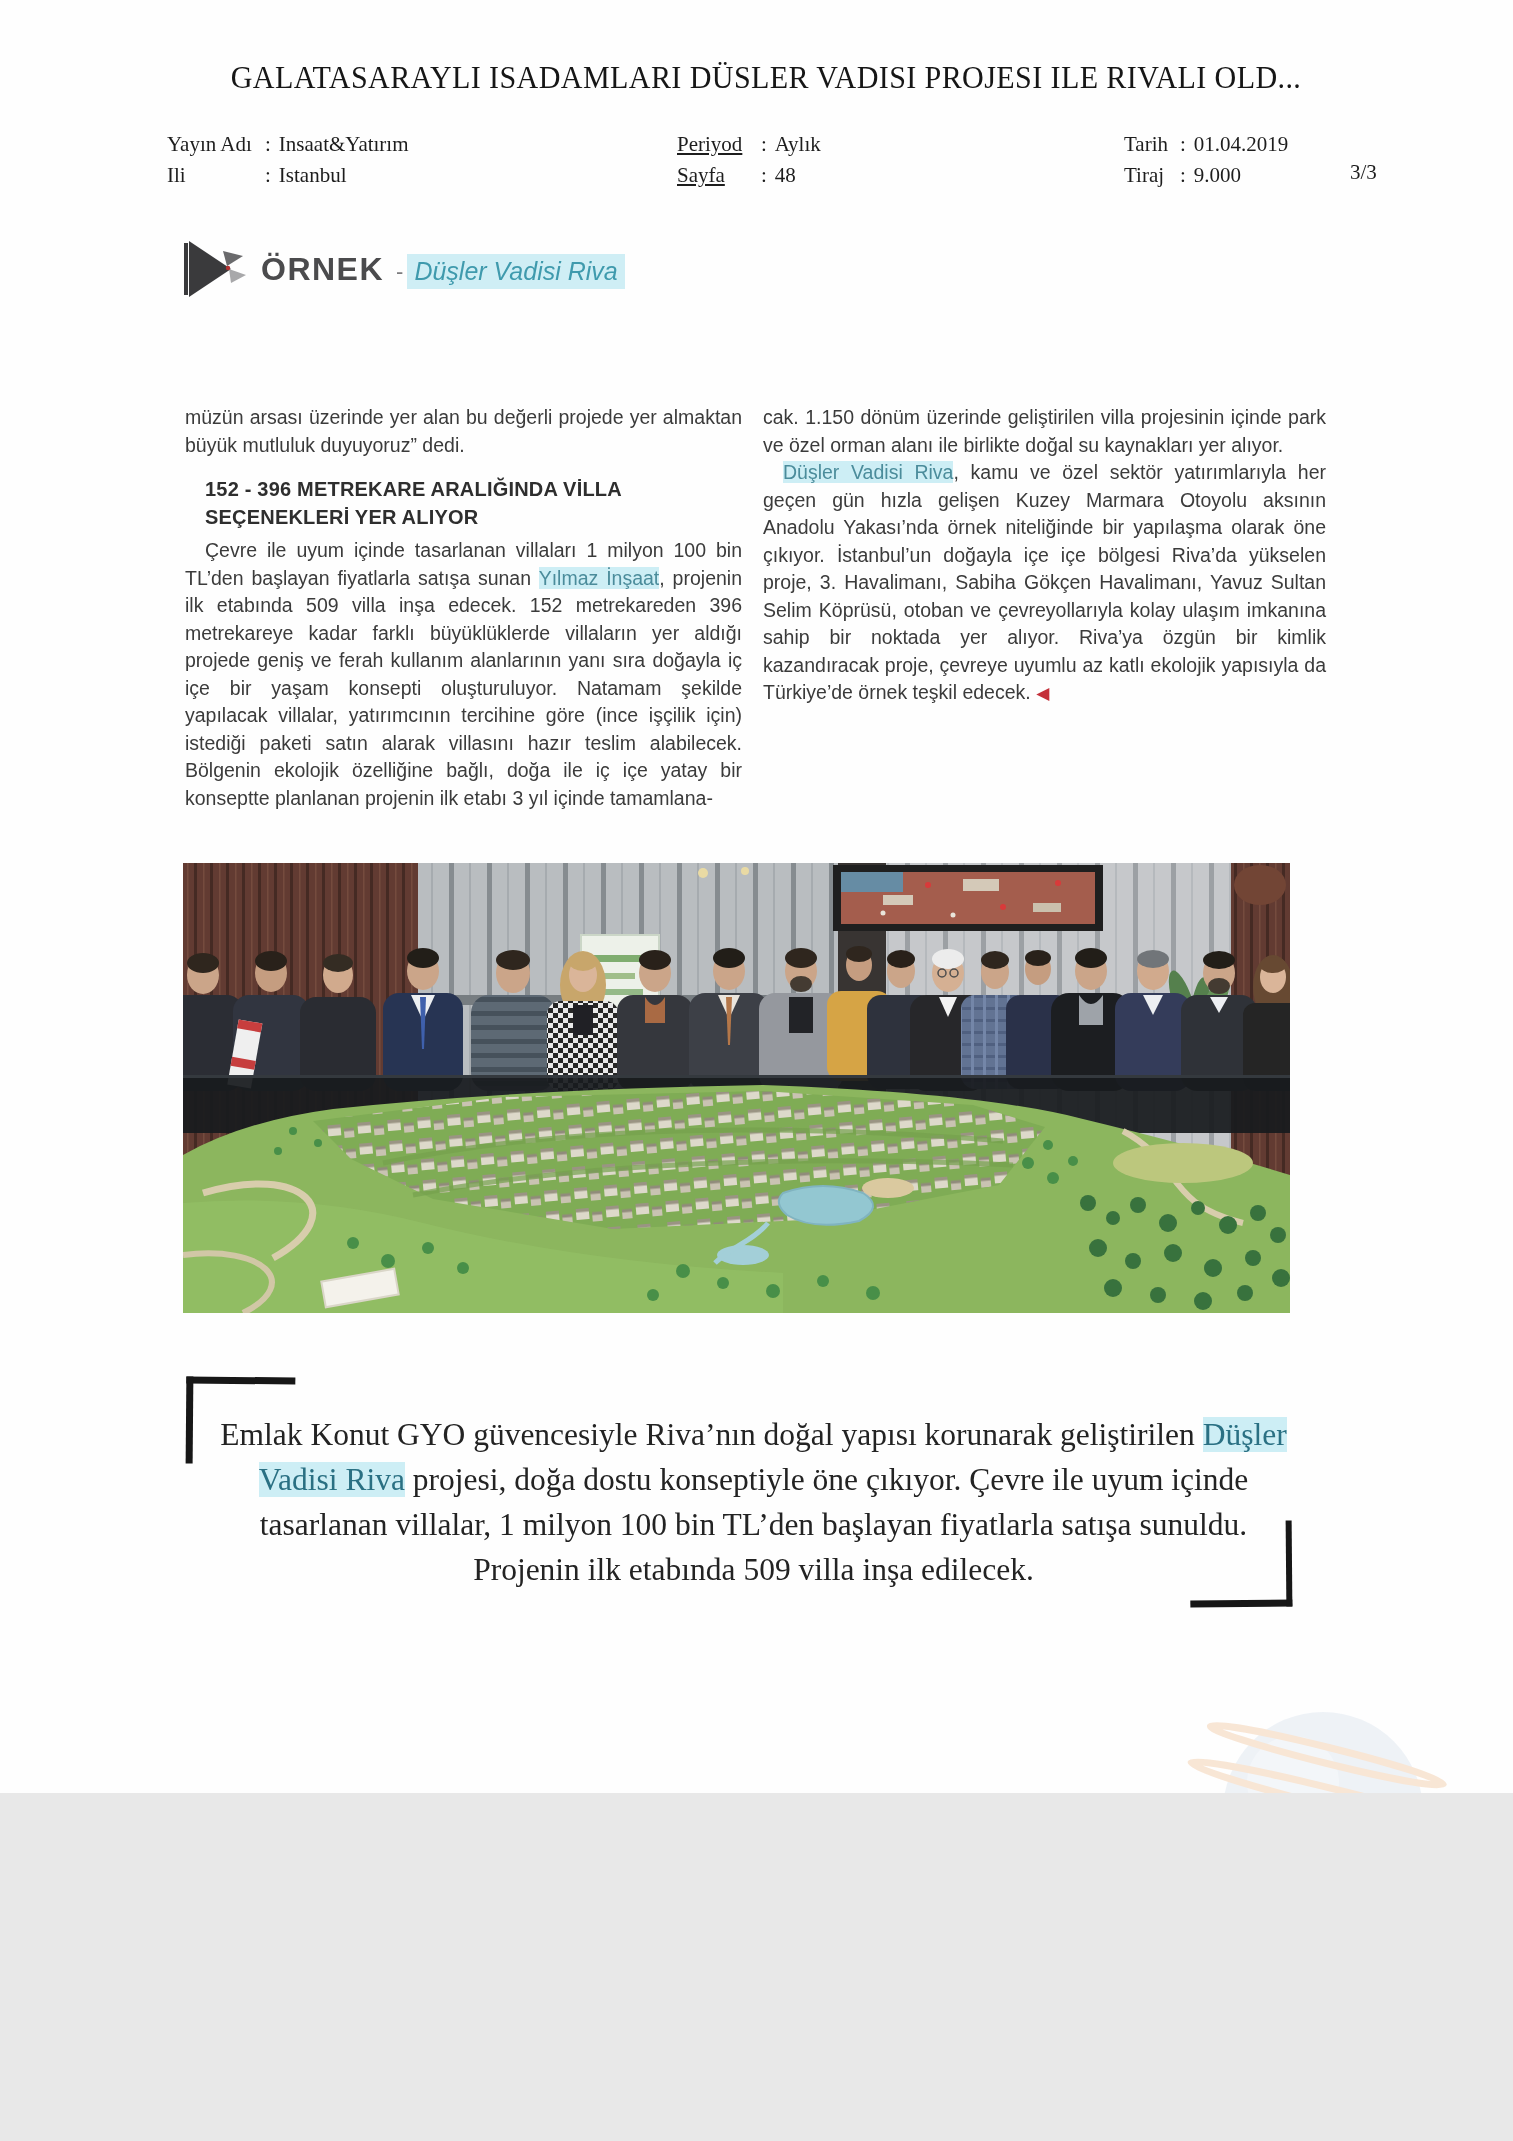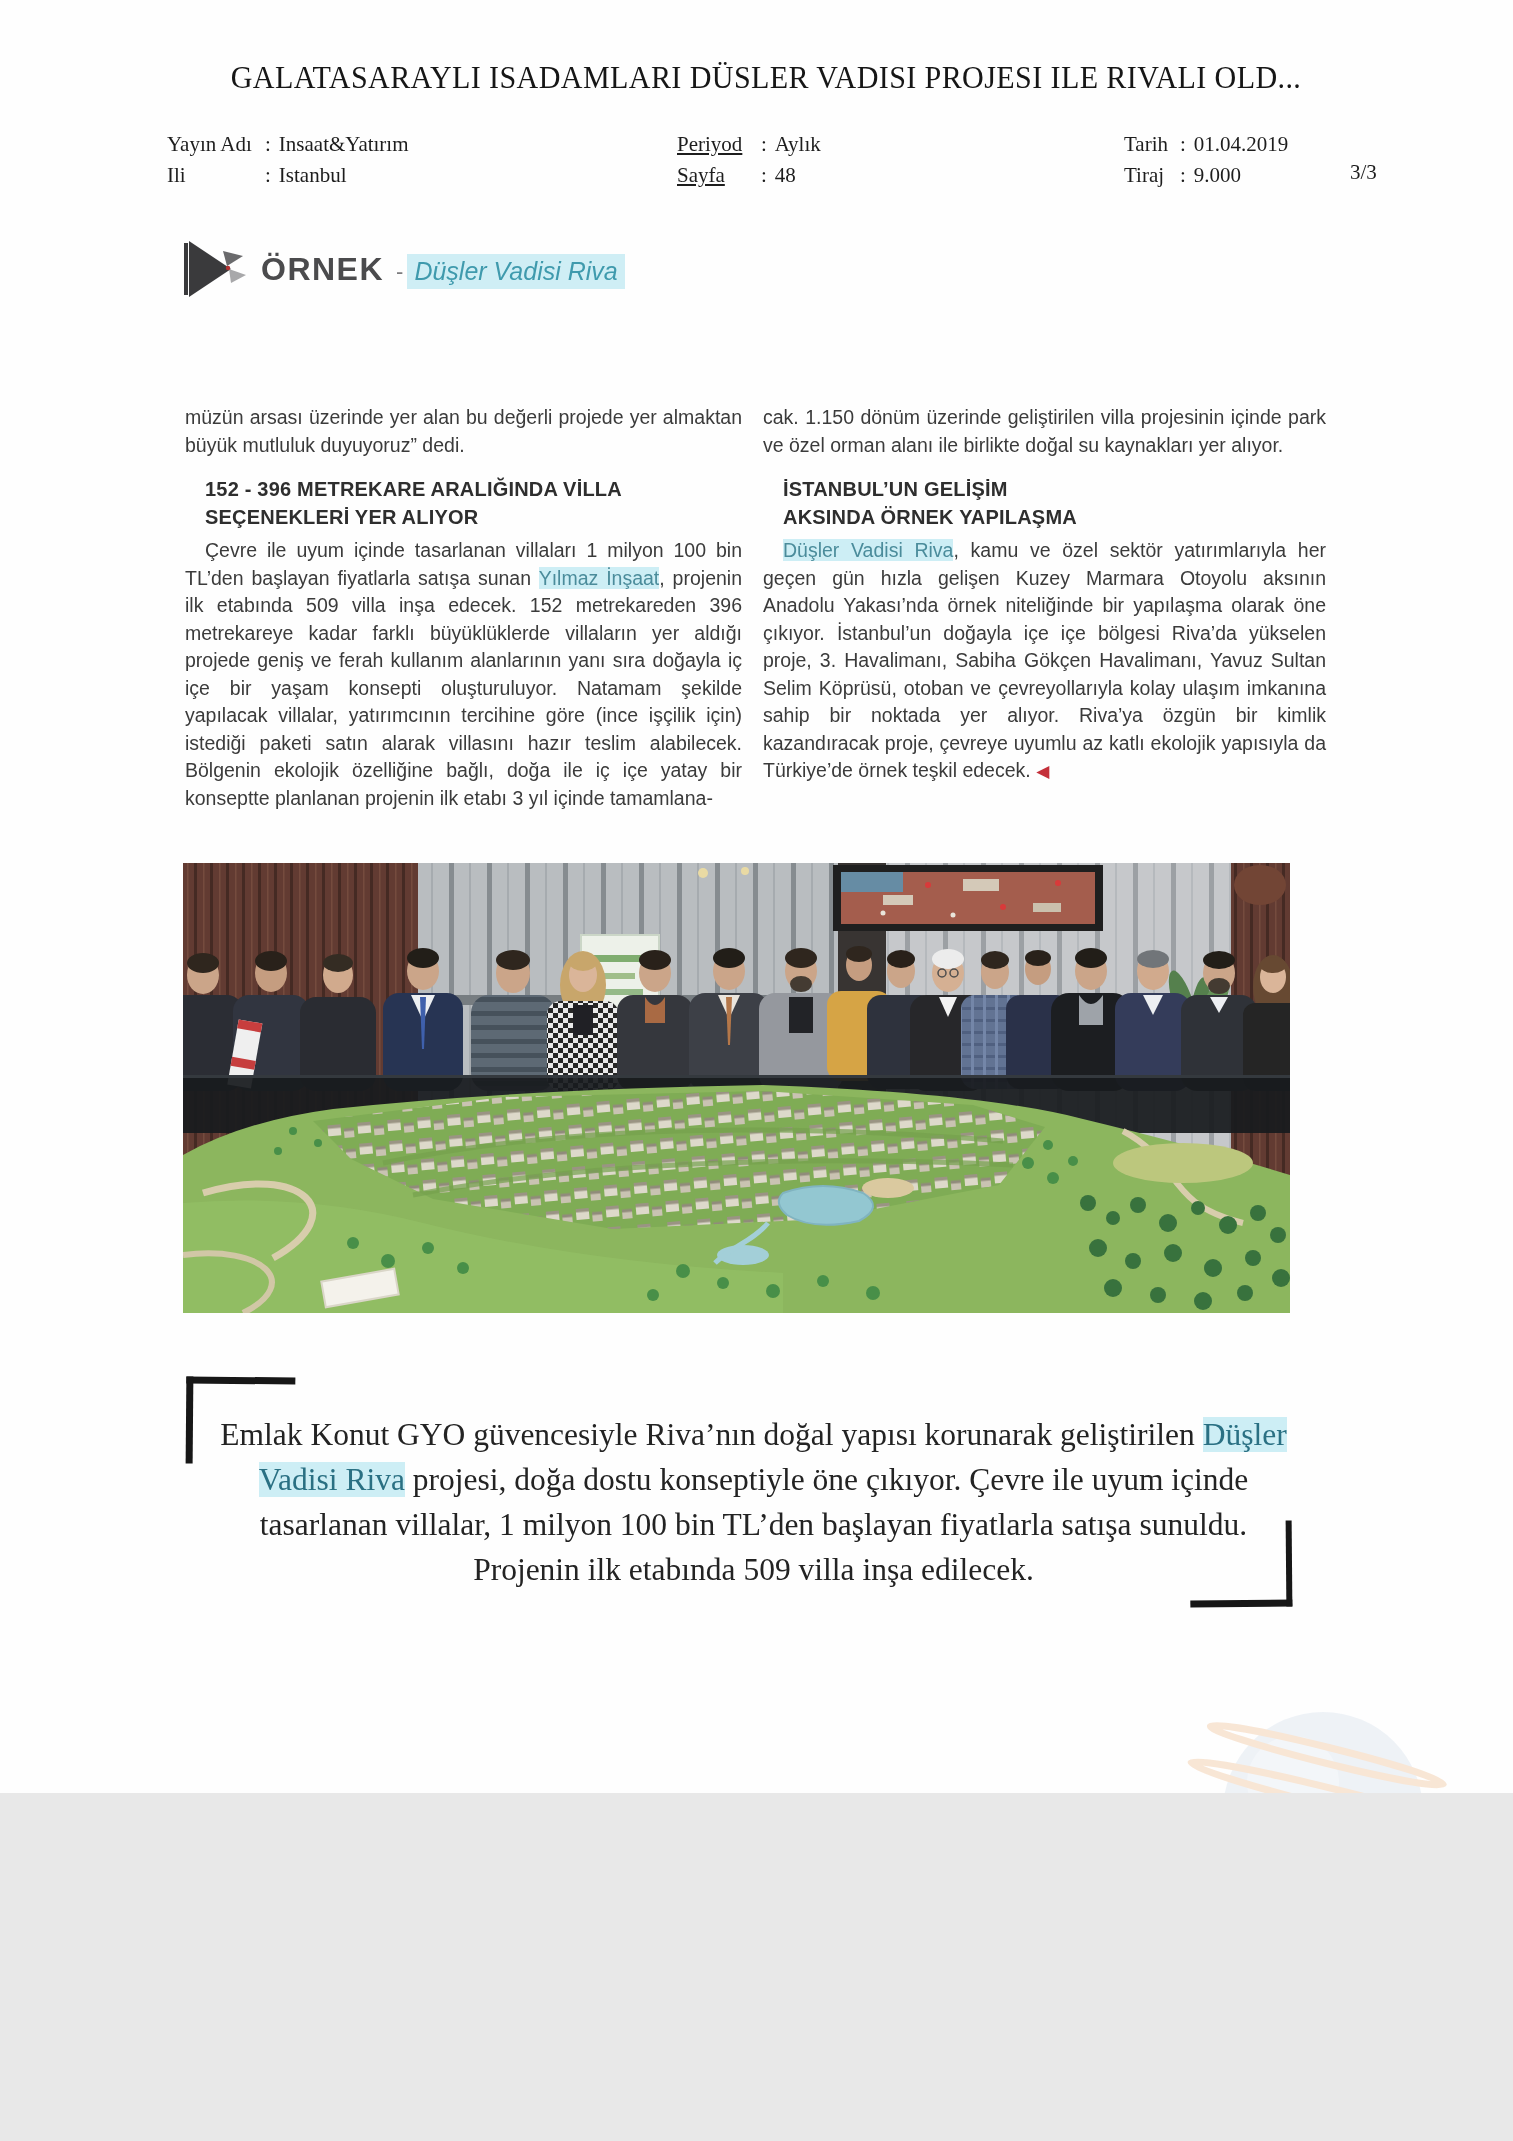--- a/index.html
+++ b/index.html
@@ -115,22 +115,20 @@
   </div>
 
   <div class="col col1">
       <div class="blk-p"><span>müzün arsası üzerinde yer alan bu değerli projede yer almaktan büyük mutluluk duyuyoruz” dedi.</span></div>
       <div class="blk-h"><span>152 - 396 METREKARE ARALIĞINDA VİLLA
 SEÇENEKLERİ YER ALIYOR</span></div>
       <div class="blk-p indent"><span>Çevre ile uyum içinde tasarlanan villaları 1 milyon 100 bin TL’den başlayan fiyatlarla satışa sunan </span><span class="hl">Yılmaz İnşaat</span><span>, projenin ilk etabında 509 villa inşa edecek. 152 metrekareden 396 metrekareye kadar farklı büyüklüklerde villaların yer aldığı projede geniş ve ferah kullanım alanlarının yanı sıra doğayla iç içe bir yaşam konsepti oluşturuluyor. Natamam şekilde yapılacak villalar, yatırımcının tercihine göre (ince işçilik için) istediği paketi satın alarak villasını hazır teslim alabilecek. Bölgenin ekolojik özelliğine bağlı, doğa ile iç içe yatay bir konseptte planlanan projenin ilk etabı 3 yıl içinde tamamlana-</span></div>
     </div>
   <div class="col col2">
       <div class="blk-p"><span>cak. 1.150 dönüm üzerinde geliştirilen villa projesinin içinde park ve özel orman alanı ile birlikte doğal su kaynakları yer alıyor.</span></div>
-      <div class="blk-h"><span>İSTANBUL’UN GELİŞİM
-AKSINDA ÖRNEK YAPILAŞMA</span></div>
       <div class="blk-p indent"><span class="hl">Düşler Vadisi Riva</span><span>, kamu ve özel sektör yatırımlarıyla her geçen gün hızla gelişen Kuzey Marmara Otoyolu aksının Anadolu Yakası’nda örnek niteliğinde bir yapılaşma olarak öne çıkıyor. İstanbul’un doğayla içe içe bölgesi Riva’da yükselen proje, 3. Havalimanı, Sabiha Gökçen Havalimanı, Yavuz Sultan Selim Köprüsü, otoban ve çevreyollarıyla kolay ulaşım imkanına sahip bir noktada yer alıyor. Riva’ya özgün bir kimlik kazandıracak proje, çevreye uyumlu az katlı ekolojik yapısıyla da Türkiye’de örnek teşkil edecek. </span><span class="endmark">◀</span></div>
     </div>
 
   <div class="photo-frame" title="Group of business people posing behind a large green architectural scale model of the Düşler Vadisi Riva villa development; wood-panelled showroom with window mullions, a wall screen showing aerial construction footage and an indoor plant.">
     <svg width="1107" height="450" viewBox="0 0 1107 450">
       <defs>
         <pattern id="wood" width="16" height="40" patternUnits="userSpaceOnUse">
           <rect width="16" height="40" fill="#5a3127"></rect>
           <rect x="11" width="3" height="40" fill="#3c1f18"></rect>
           <rect x="4" width="1.5" height="40" fill="#6e4234"></rect>

